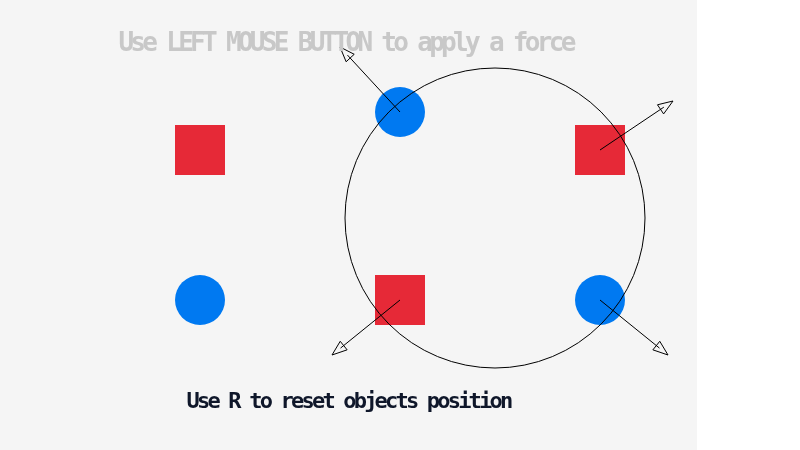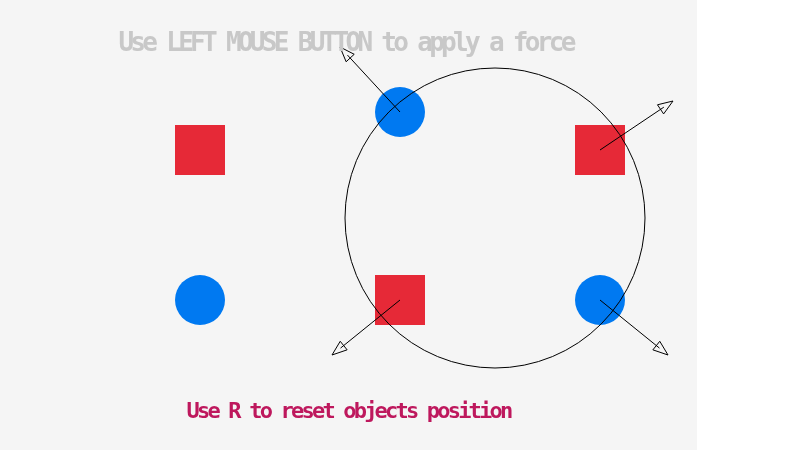--- a/index.html
+++ b/index.html
@@ -31,25 +31,25 @@
     pointer-events: none;
   }
   .instr-top {
     top: 29px;
     left: -3px;
     font-size: 26px;
     letter-spacing: -3.7px;
     color: #C8C8C8;
   }
   .instr-bottom {
-    top: 400px;
+    top: 390px;
     left: 0;
     font-size: 22px;
     letter-spacing: -2.8px;
-    color: #be185d;
+    color: #0f172a;
   }
 </style>
 </head>
 <body>
 
 <div id="window">
   <svg id="canvas" viewBox="0 0 800 450" xmlns="http://www.w3.org/2000/svg">
       <rect x="175" y="125" width="50" height="50" fill="#E62937"></rect>
       <rect x="575" y="125" width="50" height="50" fill="#E62937"></rect>
       <rect x="375" y="275" width="50" height="50" fill="#E62937"></rect>

